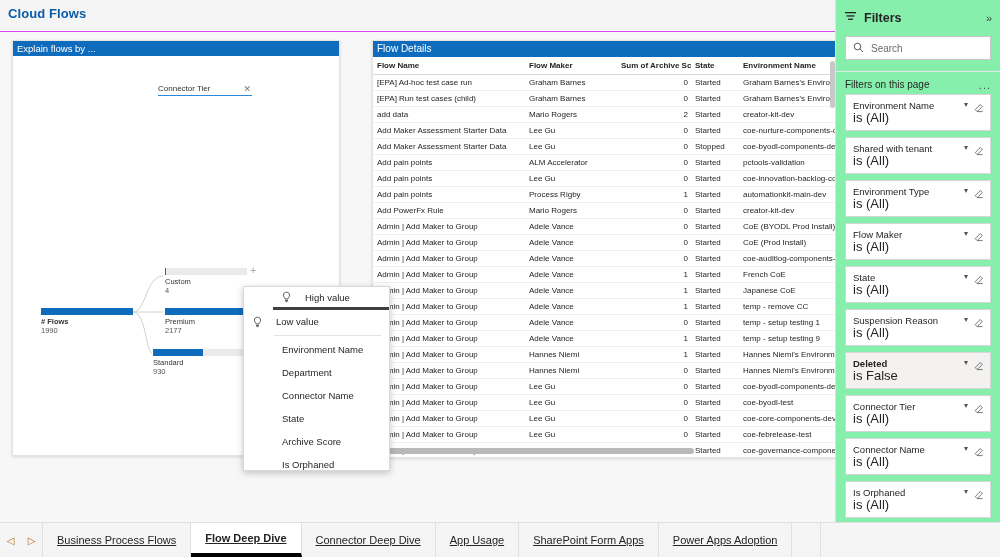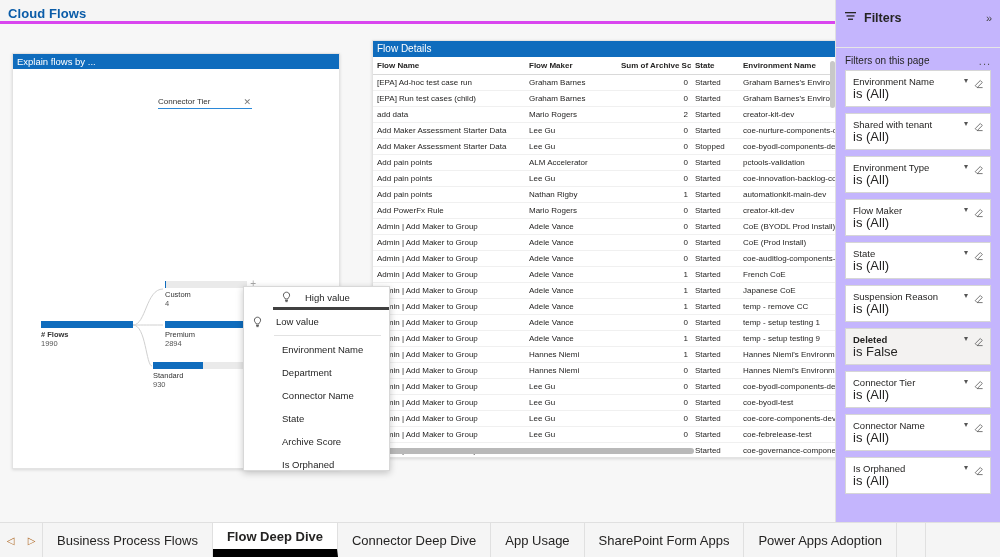--- a/index.html
+++ b/index.html
@@ -13,23 +13,23 @@
   }
   #app {
     position: relative;
     width: 1000px; height: 557px;
     background: #f7f7f7;
   }
 
   
   .report-title {
     position: absolute; left: 0; top: 0;
-    width: 835px; height: 24px;
+    width: 835px; height: 32px;
     background: #f5f5f5;
-    border-bottom: 3px solid #d946ef;
+    border-bottom: 1px solid #d946ef;
   }
   .report-title .rt-text {
     position: absolute; left: 8px; top: 6px;
     font-size: 13px; font-weight: bold;
     color: #0a5ca8;
     letter-spacing: .1px;
   }
 
   
   .canvas {
@@ -38,21 +38,20 @@
     background: #f7f7f7;
   }
 
   
   .visual-tree {
     position: absolute; left: 12px; top: 8px;
     width: 328px; height: 416px;
     background: #fff;
     border: 1px solid #e3e3e3;
     box-shadow: 0 1px 3px rgba(0,0,0,.13);
-    margin-top: 13px;
   }
   .visual-header {
     height: 15px;
     background: #0f6cbd;
     color: #fff;
     font-size: 9.5px;
     padding: 2px 0 0 4px;
     line-height: 12px;
     overflow: hidden;
     white-space: nowrap;
@@ -173,21 +172,21 @@
   .hscroll {
     position: absolute; left: 3px; bottom: 3px;
     width: 318px; height: 6px;
     background: #b9b9b9; border-radius: 3px;
   }
 
   
   .filters {
     position: absolute; right: 0; top: 0;
     width: 165px; height: 522px;
-    background: #c4b5fd;
+    background: #86efac;
     border-left: 1px solid #e0e0e0;
   }
   .filters-head {
     height: 36px; display: flex; align-items: center;
     padding: 0 8px;
   }
   .filters-head .ftitle {
     font-size: 12.5px; font-weight: bold; color: #252423;
     margin-left: 7px; flex: 1;
   }
@@ -245,29 +244,30 @@
   .tab-nav {
     width: 43px; display: flex; align-items: center; justify-content: space-around;
     border-right: 1px solid #e0e0e0;
     font-size: 10px; color: #b06a27;
   }
   .tab-nav span { cursor: pointer; }
   .tab {
     display: flex; align-items: center; justify-content: flex-start;
     padding: 0 14px;
     border-right: 1px solid #e0e0e0;
-    font-size: 13px; color: #252423;
+    font-size: 11px; color: #252423;
     cursor: pointer;
     white-space: nowrap;
     background: #f5f5f5;
+    text-decoration: underline;
   }
   .tab.selected {
     background: #fff;
     font-weight: bold;
-    border-bottom: 8px solid #000000;
+    border-bottom: 4px solid #000000;
   }
 </style>
 </head>
 <body>
 
 <div id="app">
 
   <div class="report-title">
     <div class="rt-text">Cloud Flows</div>
   </div>
@@ -306,21 +306,21 @@
           <div class="n-label">Custom</div>
           <div class="n-value">4</div>
         </div>
 
         <div class="node" id="node-premium">
           <div class="bar-track">
             <div class="bar-fill" style="width:100%"></div>
             <span class="plus">+</span>
           </div>
           <div class="n-label">Premium</div>
-          <div class="n-value">2894</div>
+          <div class="n-value">2177</div>
         </div>
 
         <div class="node" id="node-standard">
           <div class="bar-track">
             <div class="bar-fill" style="width:53%"></div>
             <span class="plus">+</span>
           </div>
           <div class="n-label">Standard</div>
           <div class="n-value">930</div>
         </div>
@@ -385,21 +385,21 @@
             </tr>
             <tr>
               <td class="col-name">Add pain points</td>
               <td class="col-maker">Lee Gu</td>
               <td class="col-score num">0</td>
               <td class="col-state">Started</td>
               <td class="col-env">coe-innovation-backlog-compo</td>
             </tr>
             <tr>
               <td class="col-name">Add pain points</td>
-              <td class="col-maker">Nathan Rigby</td>
+              <td class="col-maker">Process Rigby</td>
               <td class="col-score num">1</td>
               <td class="col-state">Started</td>
               <td class="col-env">automationkit-main-dev</td>
             </tr>
             <tr>
               <td class="col-name">Add PowerFx Rule</td>
               <td class="col-maker">Mario Rogers</td>
               <td class="col-score num">0</td>
               <td class="col-state">Started</td>
               <td class="col-env">creator-kit-dev</td>
@@ -565,20 +565,29 @@
         <svg width="13" height="13" viewBox="0 0 13 13">
           <rect x="1" y="2" width="11" height="1.3" fill="#252423"></rect>
           <rect x="2.5" y="5.3" width="8" height="1.3" fill="#252423"></rect>
           <rect x="4" y="8.6" width="5" height="1.3" fill="#252423"></rect>
         </svg>
       </span>
       <span class="ftitle">Filters</span>
       <span class="expand">»</span>
     </div>
 
+    <div class="search-box">
+      <span class="sicon">
+        <svg width="11" height="11" viewBox="0 0 11 11">
+          <circle cx="4.5" cy="4.5" r="3.3" fill="none" stroke="#5a5a5a" stroke-width="1"></circle>
+          <line x1="6.9" y1="6.9" x2="10" y2="10" stroke="#5a5a5a" stroke-width="1"></line>
+        </svg>
+      </span>
+      <span class="sph">Search</span>
+    </div>
 
     <div class="fdiv"></div>
 
     <div class="fsection">
       <span class="fs-label">Filters on this page</span>
       <span class="fs-more">...</span>
     </div>
 
     <div id="filter-cards">
         <div class="fcard">

